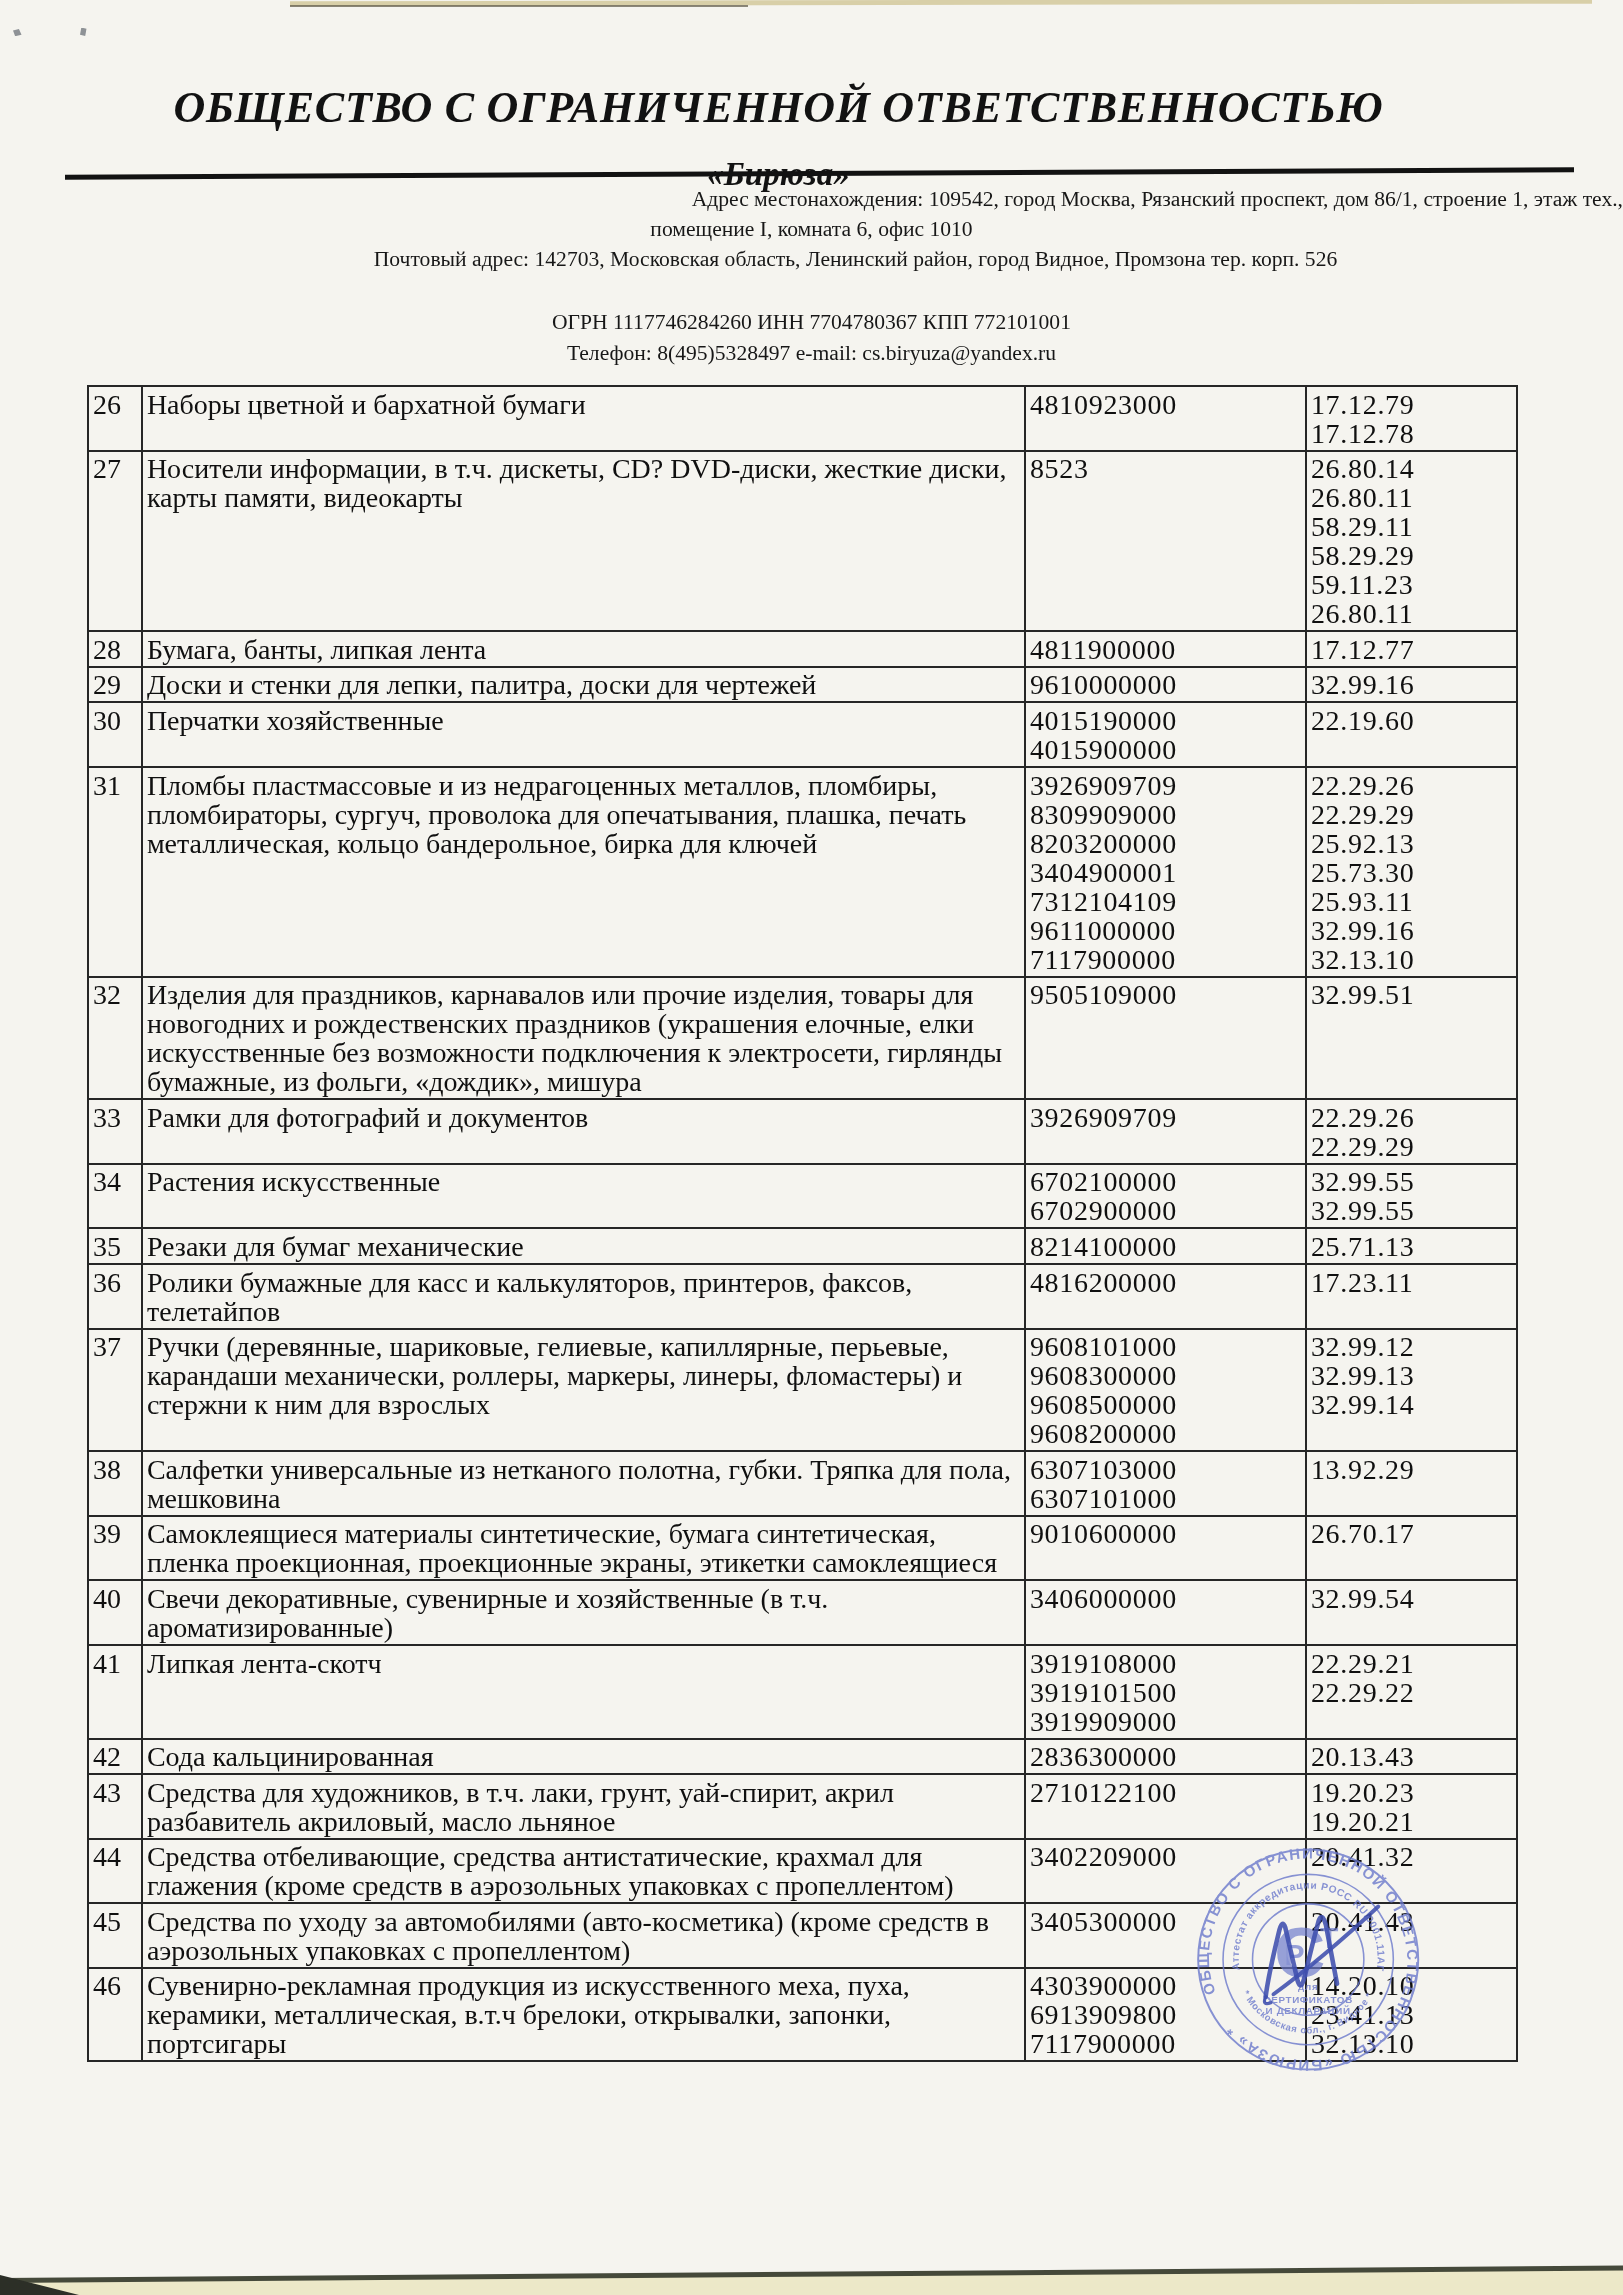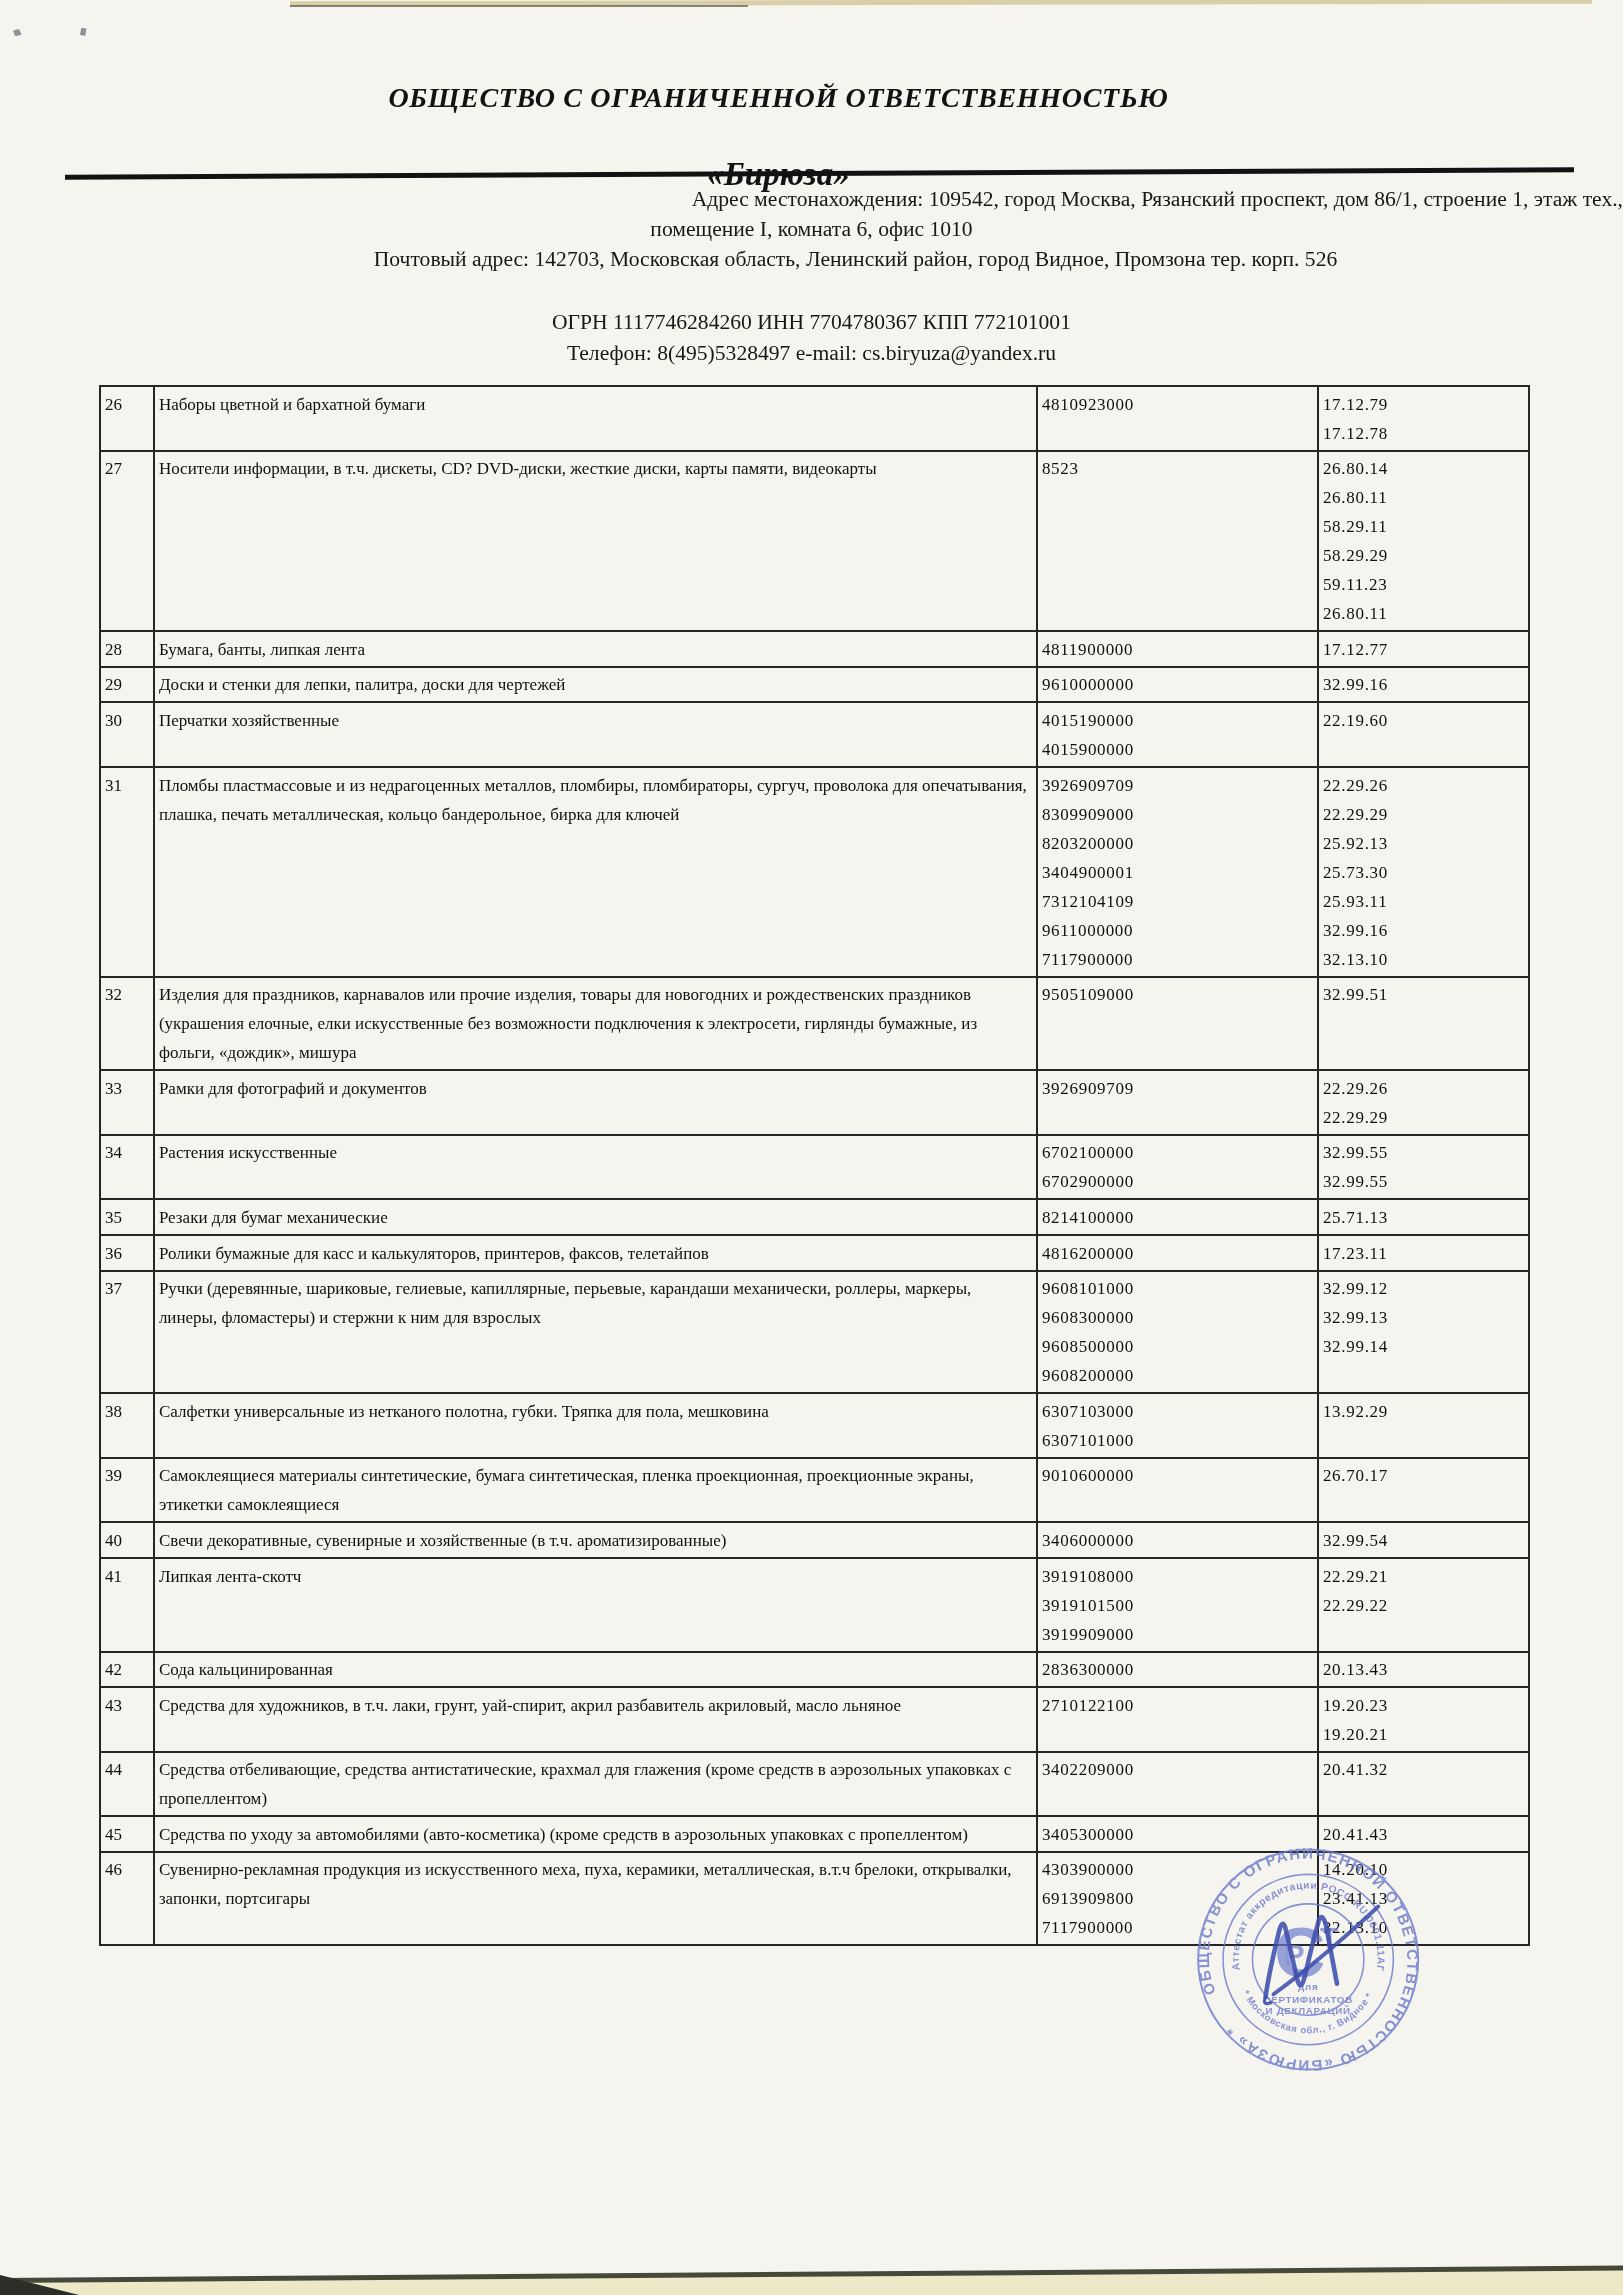--- a/index.html
+++ b/index.html
@@ -9,38 +9,38 @@
     font-family:"Liberation Serif","DejaVu Serif",serif;
     color:#161616;
   }
   
   .speck{position:absolute;background:#8e9296;}
   .speck1{left:13px;top:29px;width:8.5px;height:7.2px;clip-path:polygon(0 20%,70% 0,100% 80%,25% 100%);}
   .speck2{left:80px;top:27.5px;width:6.5px;height:8.5px;clip-path:polygon(20% 0,100% 15%,80% 100%,0 85%);}
   
   .title{
     position:absolute; top:82px; left:0; width:1557px; text-align:center;
-    font-size:28px; font-weight:bold; font-style:italic; letter-spacing:0.7px; color:#121212;
+    font-size:44px; font-weight:bold; font-style:italic; letter-spacing:0.7px; color:#121212;
   }
   .subtitle{
     position:absolute; top:130px; left:0; width:1557px; text-align:center;
     font-size:33px; font-weight:bold; font-style:italic; color:#121212;margin-top:26px;
   }
   .rule{
     position:absolute; top:171px; left:65px; width:1509px; height:4.6px;
     background:#121212; transform:rotate(-0.28deg);
   }
   .addr{position:absolute; left:0; width:1623px; text-align:center; font-size:21.6px; color:#171717; white-space:nowrap;}
   .addr1{top:187px;text-align:right;} .addr2{top:217px;} .addr3{top:247px;padding-left:44px;}
   .reg{top:310px;} .phone{top:341px;}
   
   table.goods{
-    position:absolute; left:99px; top:385px; width:1429px;
+    position:absolute; left:87px; top:385px; width:1429px;
     border-collapse:collapse; table-layout:fixed;
-    font-size:17px; color:#101010;
+    font-size:28px; color:#101010;
   }
   table.goods td{
     border:2px solid #262626; vertical-align:top;
     line-height:29px; padding:2.6px 3.9px 2px 3.9px;
     overflow:hidden;
   }
   td.c-num{padding-left:9.2px;}
   td.c-desc{padding-left:13px; padding-right:62px;margin-left:10px;}
   td.c-code{padding-left:17px; letter-spacing:0.7px;}
   td.c-class{padding-left:17px; letter-spacing:0.7px;border-radius:11px;}

